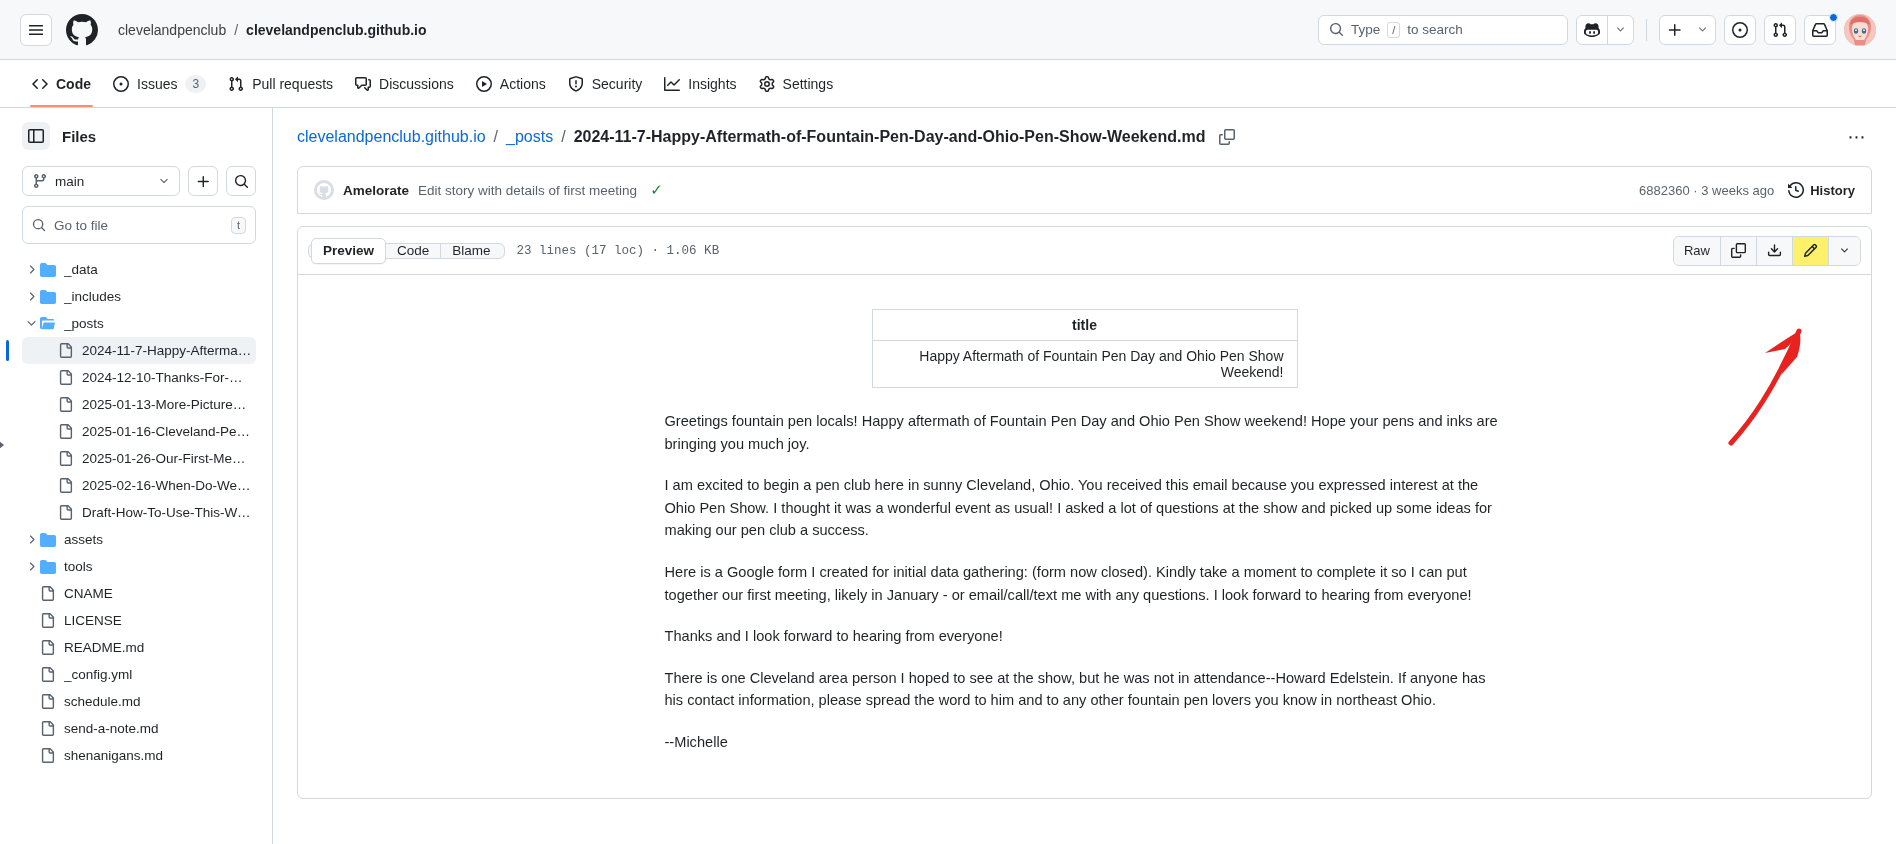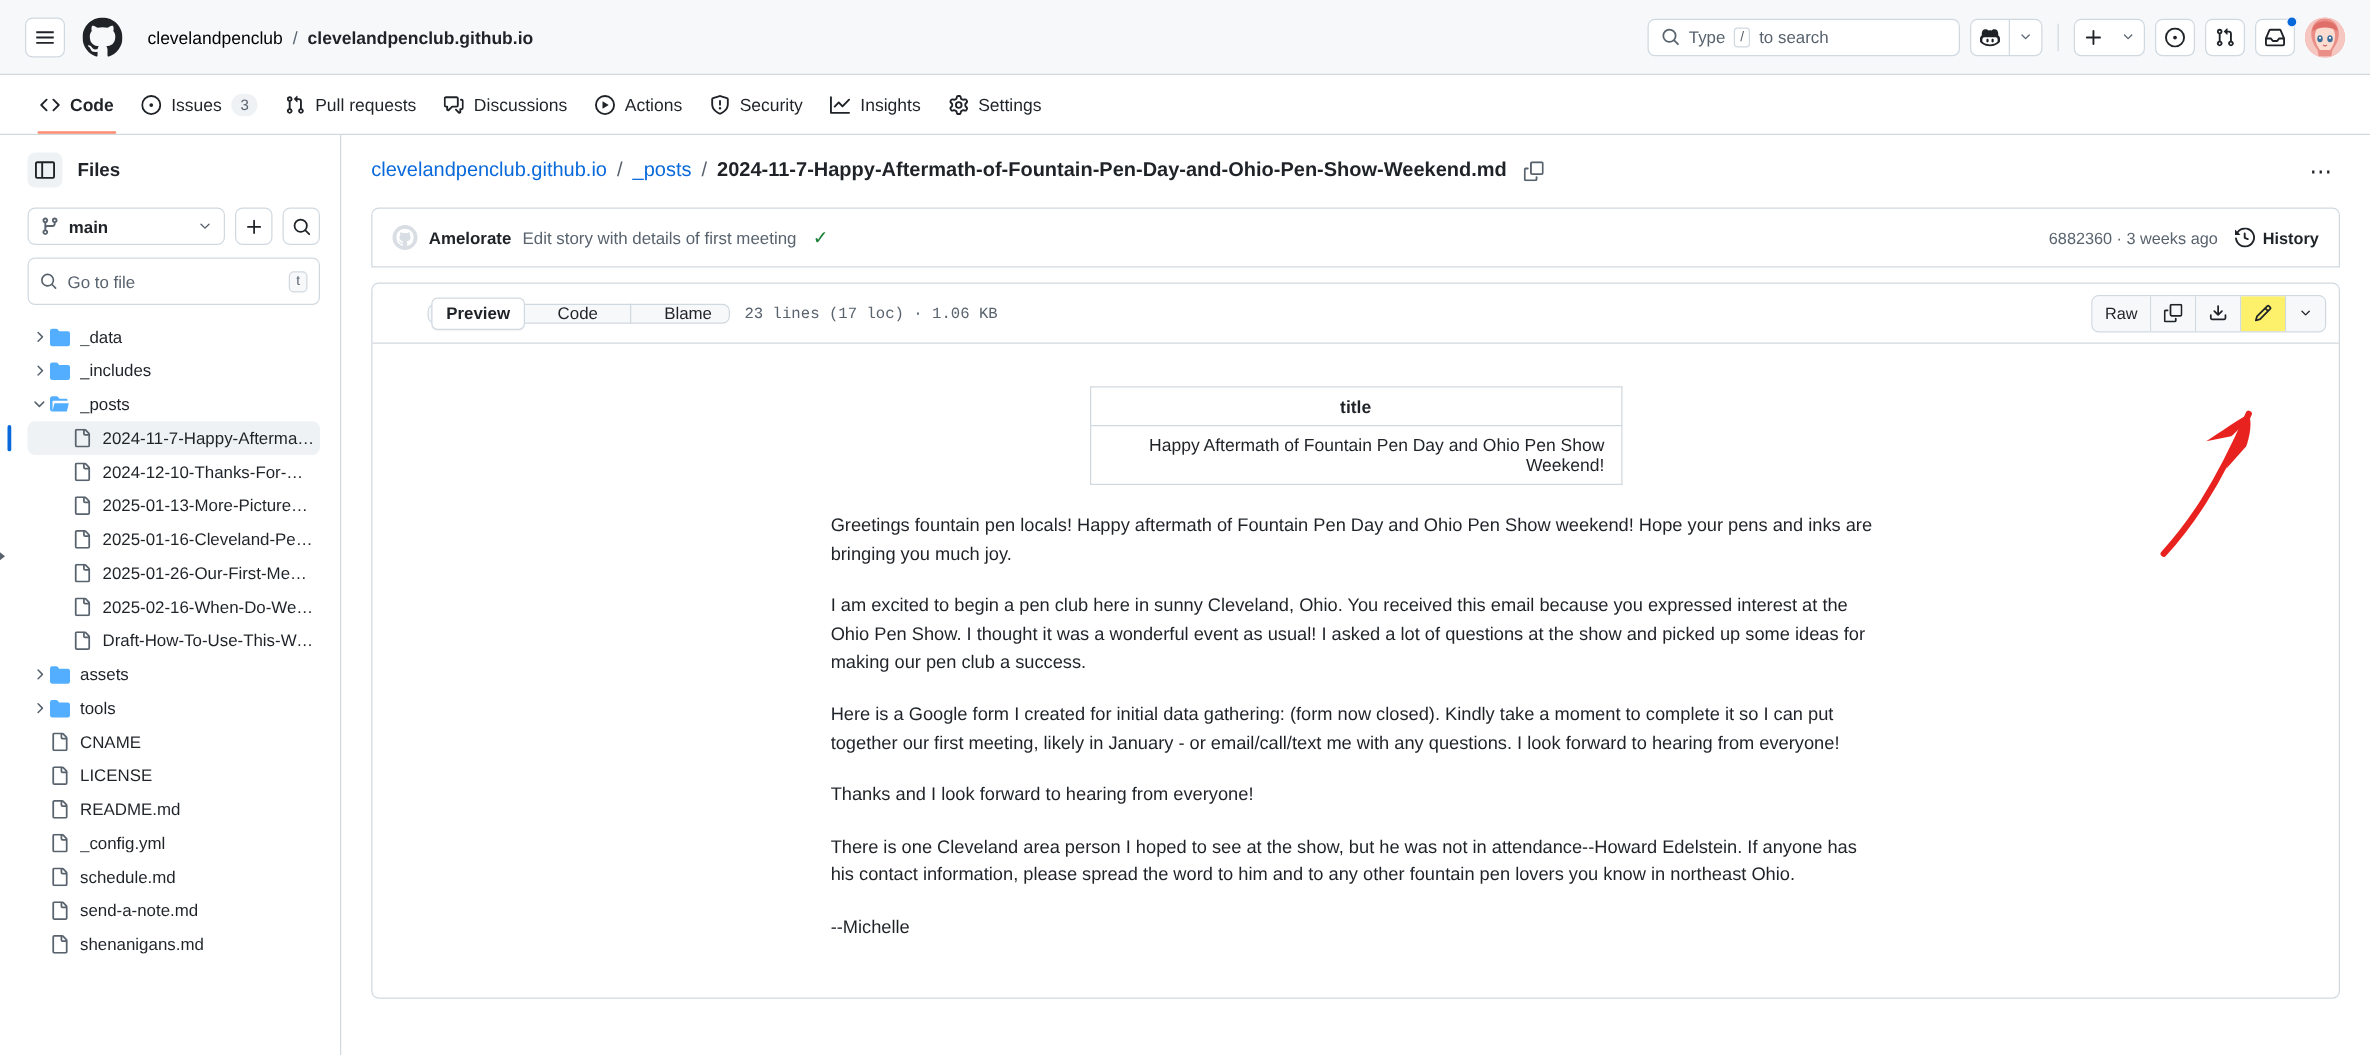--- a/index.html
+++ b/index.html
@@ -32,21 +32,21 @@
     display: flex; align-items: center; justify-content: center;
     cursor: pointer;
     flex: 0 0 auto;
   }
   .gh-mark { width: 32px; height: 32px; flex: 0 0 auto; margin-left: 4px; }
   .crumbs-top {
     display: flex; align-items: center; gap: 8px;
     margin-left: 10px;
     font-size: 14px;
   }
-  .crumbs-top .owner { color: #000000; }
+  .crumbs-top .owner { color: #404040; }
   .crumbs-top .sep { color: #59636e; }
   .crumbs-top .repo { color: #1f2328; font-weight: 600; }
 
   .topbar-right {
     margin-left: auto;
     display: flex; align-items: center; gap: 8px;
   }
   .searchbox {
     width: 250px; height: 30px;
     background: #ffffff;
@@ -159,21 +159,21 @@
   }
   .files-head .title { font-size: 15px; font-weight: 600; }
 
   .branch-row { display: flex; gap: 8px; margin-top: 6px; }
   .branch-select {
     flex: 1 1 auto; height: 30px;
     border: 1px solid #d1d9e0; border-radius: 6px;
     background: #ffffff;
     display: flex; align-items: center;
     padding: 0 9px; gap: 7px;
-    font-size: 13.5px; font-weight: 700;
+    font-size: 13.5px; font-weight: 400;
     cursor: pointer;
   }
   .branch-select .caret { margin-left: auto; }
   .sq-btn {
     width: 30px; height: 30px;
     border: 1px solid #d1d9e0; border-radius: 6px;
     background: #ffffff;
     display: flex; align-items: center; justify-content: center;
     cursor: pointer; flex: 0 0 auto;
   }
@@ -288,22 +288,21 @@
     padding: 0 10px; gap: 12px;
     border-bottom: 1px solid #d1d9e0;
   }
   .segmented {
     display: flex; align-items: center;
     background: #f6f8fa;
     border: 1px solid #d1d9e0;
     border-radius: 6px;
     height: 16px;
     padding: 2px;
-    gap: 15px;
-    margin-left: 34px;
+    gap: 0px;
   }
   .seg {
     padding: 0 11px; height: 26px;
     display: flex; align-items: center;
     font-size: 13.5px; cursor: pointer; border-radius: 5px;
     color: #1f2328;
   }
   .seg.active {
     background: #ffffff; font-weight: 600;
     border: 1px solid #d1d9e0;

